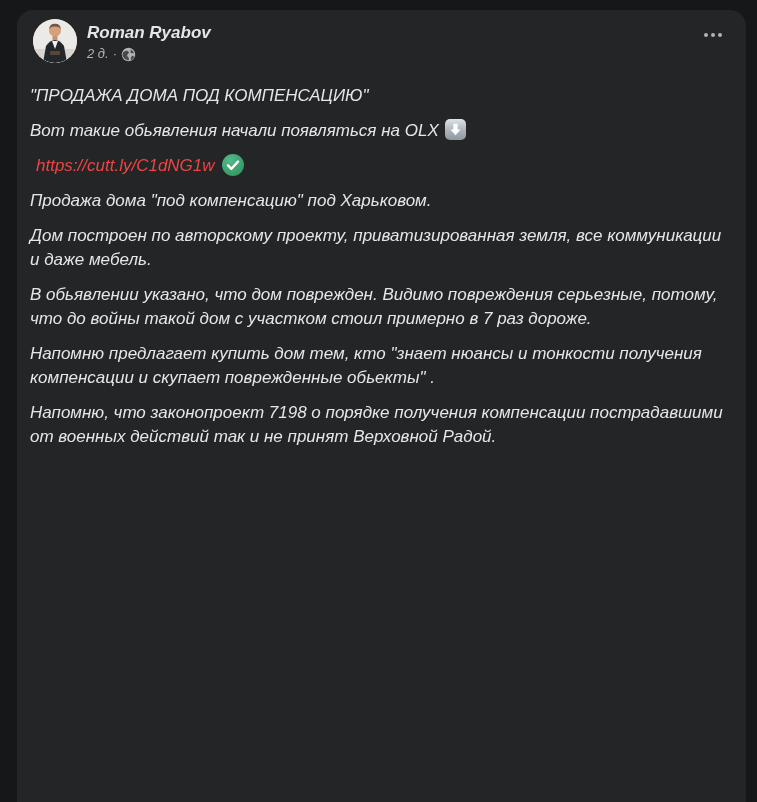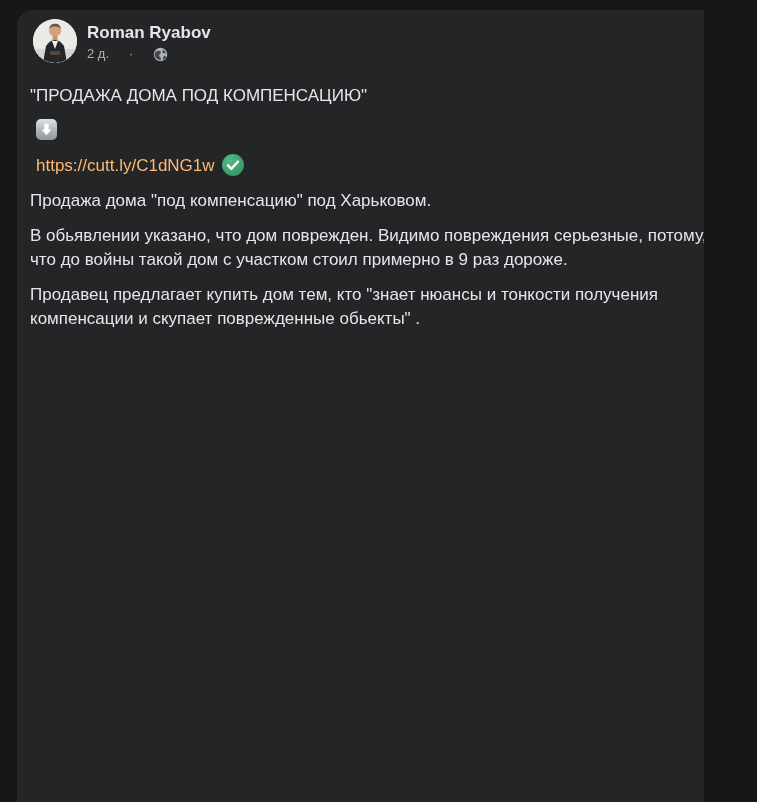--- a/index.html
+++ b/index.html
@@ -2,58 +2,58 @@
 <html><head>
 <meta charset="utf-8">
 <style>
   html,body{margin:0;padding:0;}
   body{
     width:757px;height:802px;
     background:#161718;
     font-family:"Liberation Sans","DejaVu Sans",sans-serif;
     overflow:hidden;
   }
-  .page{position:relative;width:704px;height:802px;overflow:hidden;}
+  .page{position:relative;width:757px;height:802px;overflow:hidden;font-style:italic;}
   .card{
     position:absolute;left:17px;top:10px;width:729px;height:860px;
     background:#242526;border-radius:16px;
   }
   
   .post-header{display:flex;align-items:flex-start;padding:9px 16px 0 16px;}
   .avatar{
     width:44px;height:44px;border-radius:50%;overflow:hidden;flex:0 0 auto;
     cursor:pointer;background:#e9e7e4;
   }
   .avatar svg{display:block;width:44px;height:44px;}
   .hgroup{margin-left:10px;flex:1 1 auto;min-width:0;}
   .author{
     display:inline-block;margin-top:4px;
     color:#e4e6eb;font-size:17px;font-weight:700;line-height:20px;
     text-decoration:none;cursor:pointer;
   }
   .meta{
-    margin-top:3px;display:flex;align-items:center;gap:20px;
+    margin-top:3px;display:flex;align-items:center;gap:4px;
     color:#b0b3b8;font-size:13px;line-height:16px;
   }
   .meta .timestamp{cursor:pointer;}
   .globe{display:inline-flex;}
   .menu-btn{
     background:none;border:none;padding:8px;margin-top:6px;cursor:pointer;
     display:flex;align-items:center;gap:3px;border-radius:50%;
   }
   .menu-btn .dot{width:4px;height:4px;border-radius:50%;background:#b0b3b8;}
   
   .post-body{
     padding:21px 16px 16px 13px;
     color:#e4e6eb;font-size:17px;line-height:24px;
   }
   .post-body p{margin:0 0 11px 0;white-space:pre-wrap;}
   .row{display:block;}
   .link-row{padding-left:6px;}
-  .post-link{color:#fdba74;text-decoration:none;cursor:pointer;}
+  .post-link{color:#ef4444;text-decoration:none;cursor:pointer;}
   
   .emoji-down{
     display:inline-block;width:21px;height:21px;margin-left:6px;
     vertical-align:-4px;border-radius:5px;
     background:linear-gradient(180deg,#dfe3e8 0%,#aab2ba 55%,#8f979f 100%);
     position:relative;
   }
   .emoji-down svg{position:absolute;left:0;top:0;}
   
   .emoji-check{
@@ -114,27 +114,29 @@
       <button class="menu-btn" aria-label="options">
         <span class="dot"></span>
         <span class="dot"></span>
         <span class="dot"></span>
       </button>
     </header>
 
     <div class="post-body">
       <p>"ПРОДАЖА ДОМА ПОД КОМПЕНСАЦИЮ"</p>
 
-      <p class="row"><span class="emoji-down"><svg width="21" height="21" viewBox="0 0 21 21" xmlns="http://www.w3.org/2000/svg">
+      <p class="row"><span>Вот такие обьявления начали появляться на OLX</span><span class="emoji-down"><svg width="21" height="21" viewBox="0 0 21 21" xmlns="http://www.w3.org/2000/svg">
               <path d="M10.5 16.2 L5.4 10.6 L8.3 10.6 L8.3 4.8 L12.7 4.8 L12.7 10.6 L15.6 10.6 Z" fill="#ffffff"></path>
             </svg></span></p>
 
       <p class="row link-row"><a class="post-link" href="#">https://cutt.ly/C1dNG1w</a><span class="emoji-check"><svg width="22" height="22" viewBox="0 0 22 22" xmlns="http://www.w3.org/2000/svg">
               <path d="M6 11.4 L9.4 14.8 L16 7.6" fill="none" stroke="#ffffff" stroke-width="2.4" stroke-linecap="round" stroke-linejoin="round"></path>
             </svg></span></p>
 
       <p>Продажа дома "под компенсацию" под Харьковом.</p>
-      <p>В обьявлении указано, что дом поврежден. Видимо повреждения серьезные, потому, что до войны такой дом с участком стоил примерно в 9 раз дороже.</p>
-      <p>Продавец предлагает купить дом тем, кто "знает нюансы и тонкости получения компенсации и скупает поврежденные обьекты" .</p>
+      <p>Дом построен по авторскому проекту, приватизированная земля, все коммуникации и даже мебель.</p>
+      <p>В обьявлении указано, что дом поврежден. Видимо повреждения серьезные, потому, что до войны такой дом с участком стоил примерно в 7 раз дороже.</p>
+      <p>Напомню предлагает купить дом тем, кто "знает нюансы и тонкости получения компенсации и скупает поврежденные обьекты" .</p>
+      <p>Напомню, что законопроект 7198 о порядке получения компенсации пострадавшими от военных действий так и не принят Верховной Радой.</p>
     </div>
 
   </article>
 </div>
 
 </body></html>

